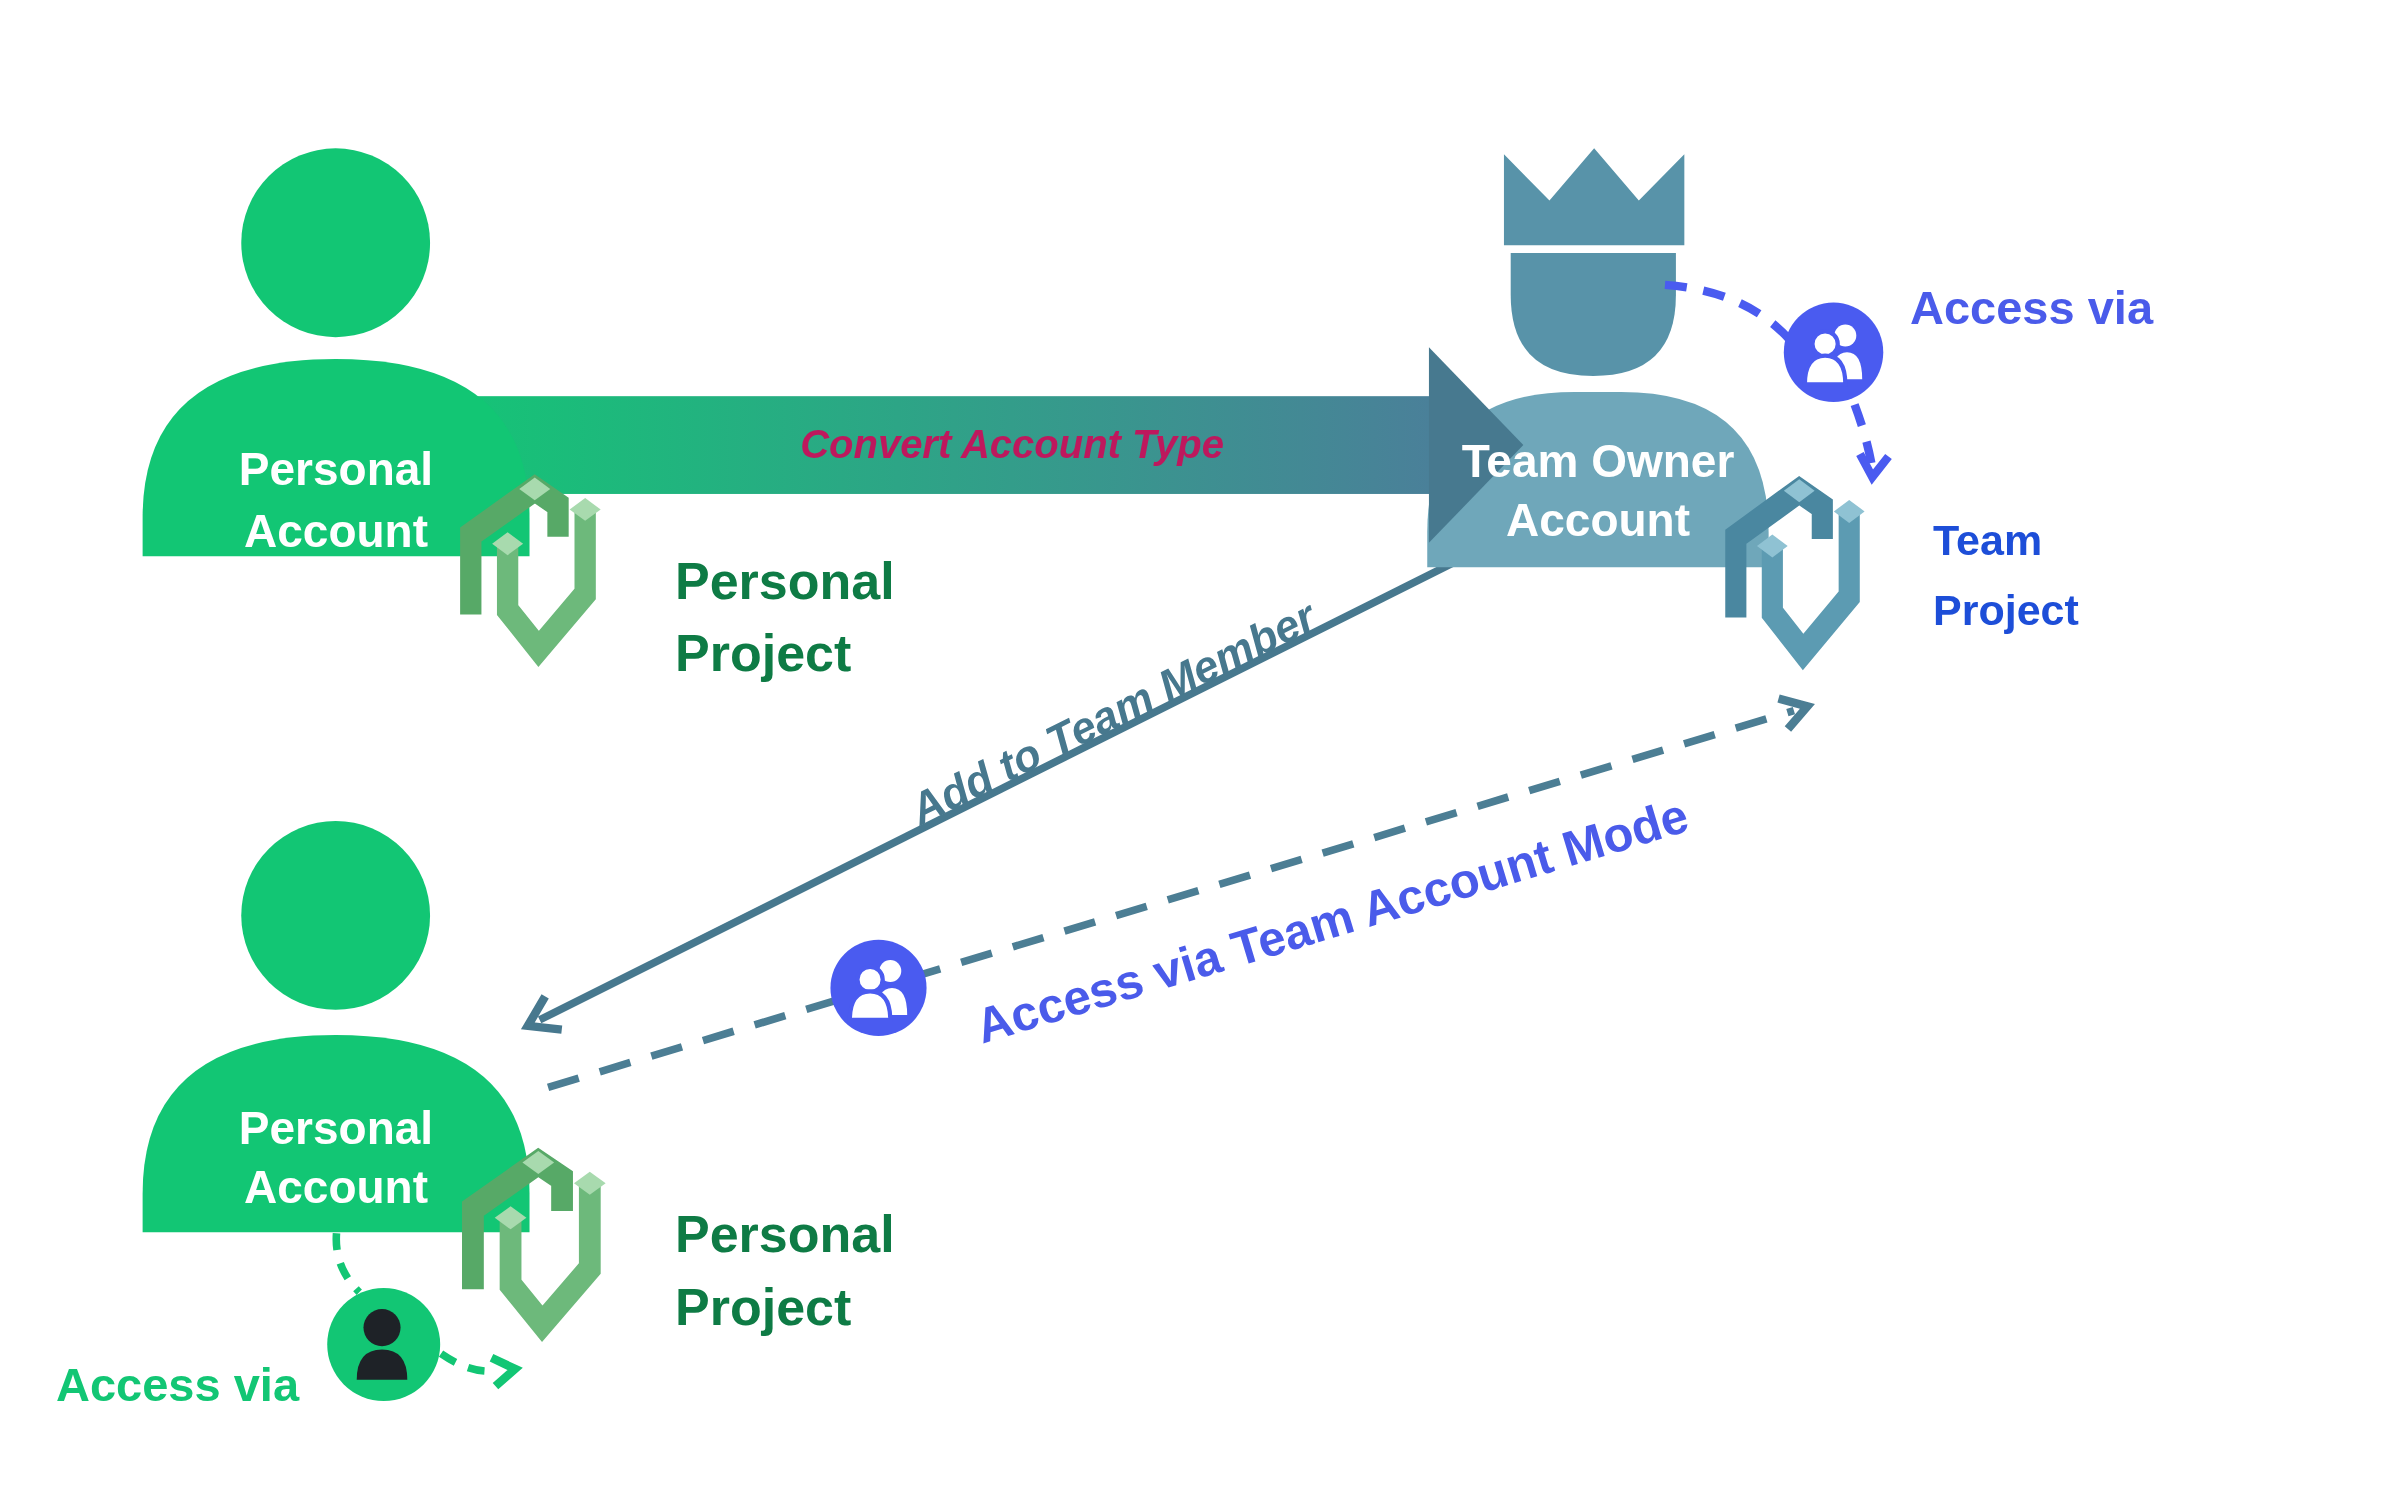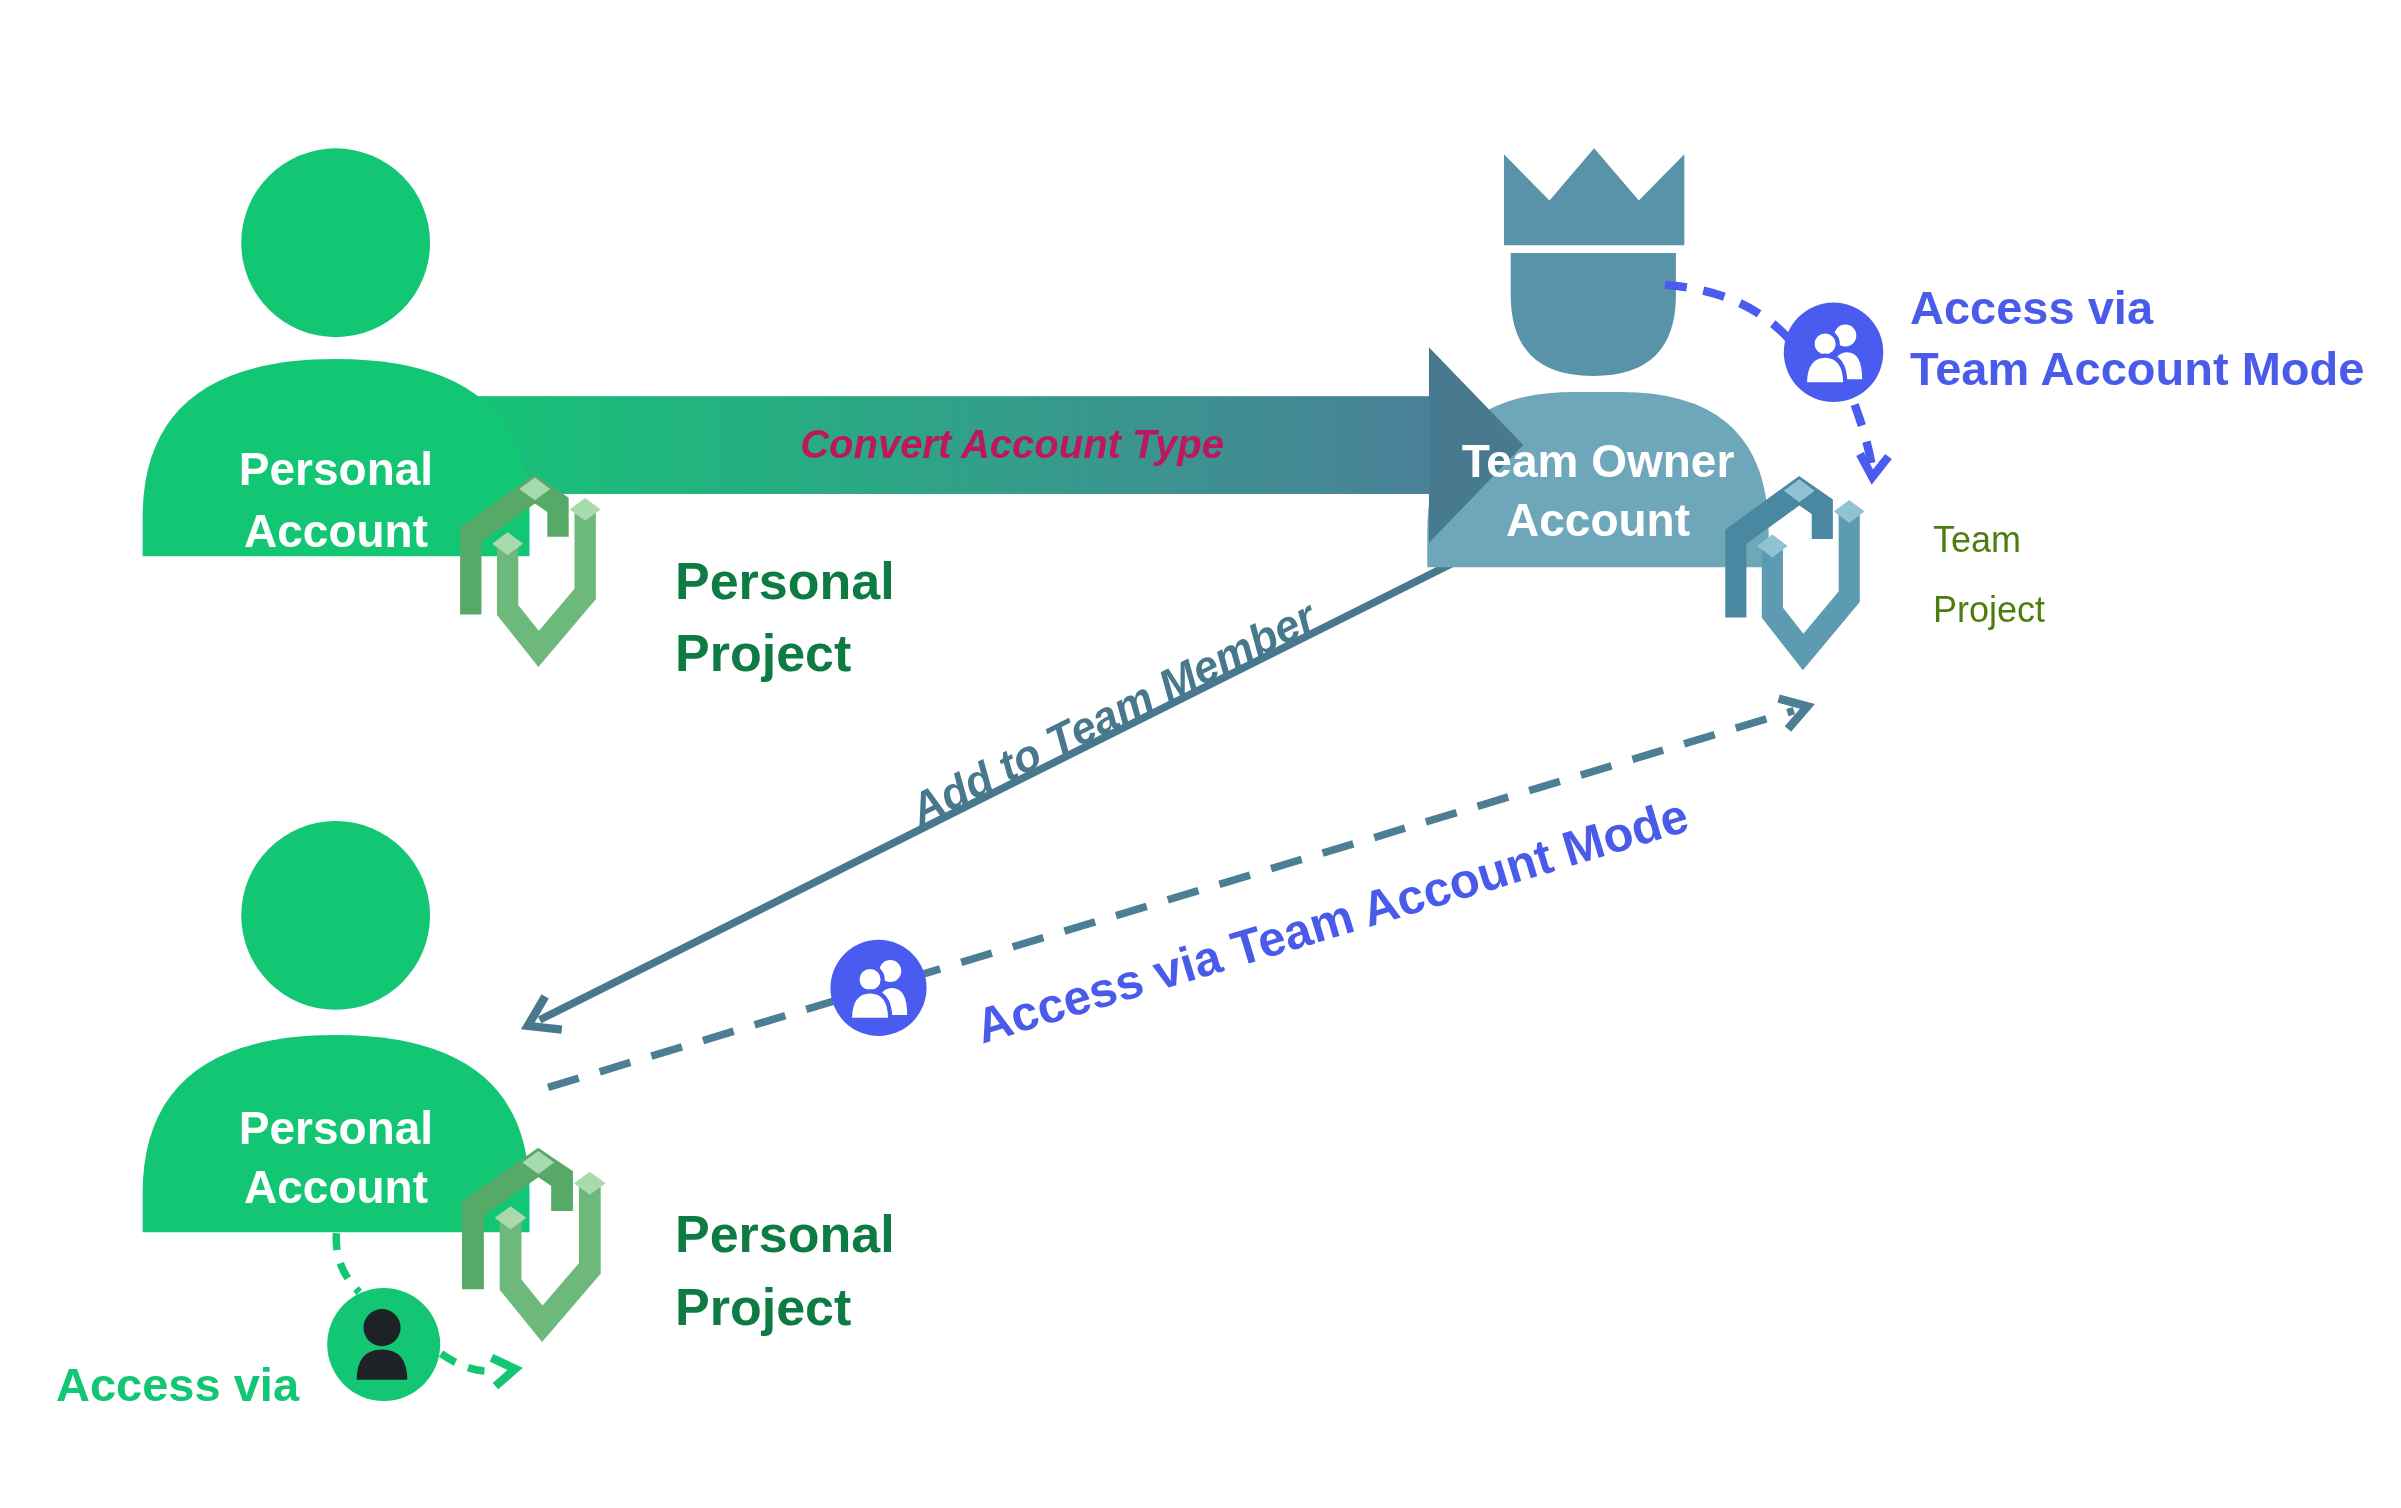--- a/index.html
+++ b/index.html
@@ -10,21 +10,21 @@
     background:#ffffff;
     font-family:"Liberation Sans","DejaVu Sans",sans-serif;
   }
   #diagram-svg{position:absolute;left:0;top:0;}
   .lbl{position:absolute;white-space:nowrap;line-height:1;}
   .center{transform:translate(-50%,-50%);}
   .vcenter{transform:translateY(-50%);}
   .avatar-label{color:#ffffff;font-size:46px;font-weight:700;text-align:center;}
   .convert-label{color:#be185d;font-size:40px;font-weight:600;font-style:italic;}
   .project-label-green{color:#0E7B45;font-size:52px;font-weight:700;}
-  .project-label-teal{color:#4d7c0f;font-size:36px;font-weight:400;}
+  .project-label-teal{color:#1d4ed8;font-size:43px;font-weight:700;}
   .access-blue{color:#4A5BEA;font-size:47px;font-weight:700;}
   .access-green{color:#12C674;font-size:47px;font-weight:700;}
   .add-member-label{color:#47788E;font-size:44px;font-weight:600;font-style:italic;}
   .access-diag-label{color:#4A5BEA;font-size:49px;font-weight:700;}
 </style>
 </head>
 <body>
 
 <div id="stage">
 
@@ -148,21 +148,20 @@
   <div class="lbl center avatar-label" style="left:1598px;top:461px;">Team Owner</div>
   <div class="lbl center avatar-label" style="left:1598px;top:520px;">Account</div>
 
   <div class="lbl vcenter project-label-green" style="left:675px;top:581px;">Personal</div>
   <div class="lbl vcenter project-label-green" style="left:675px;top:653px;">Project</div>
 
   <div class="lbl vcenter project-label-teal" style="left:1933px;top:540px;">Team</div>
   <div class="lbl vcenter project-label-teal" style="left:1933px;top:610px;">Project</div>
 
   <div class="lbl vcenter access-blue" style="left:1910px;top:307px;">Access via</div>
-  <div class="lbl vcenter access-blue" style="left:1910px;top:368px;">Team Account Mode</div>
 
   <div class="lbl add-member-label" style="left:1113px;top:713px;transform:translate(-50%,-50%) rotate(-26.5deg);">Add to Team Member</div>
 
   <div class="lbl access-diag-label" style="left:1332px;top:921px;transform:translate(-50%,-50%) rotate(-16.8deg);">Access via Team Account Mode</div>
 
   <div class="lbl center avatar-label" style="left:336px;top:1128px;">Personal</div>
   <div class="lbl center avatar-label" style="left:336px;top:1187px;">Account</div>
 
   <div class="lbl vcenter project-label-green" style="left:675px;top:1234px;">Personal</div>
   <div class="lbl vcenter project-label-green" style="left:675px;top:1307px;">Project</div>

